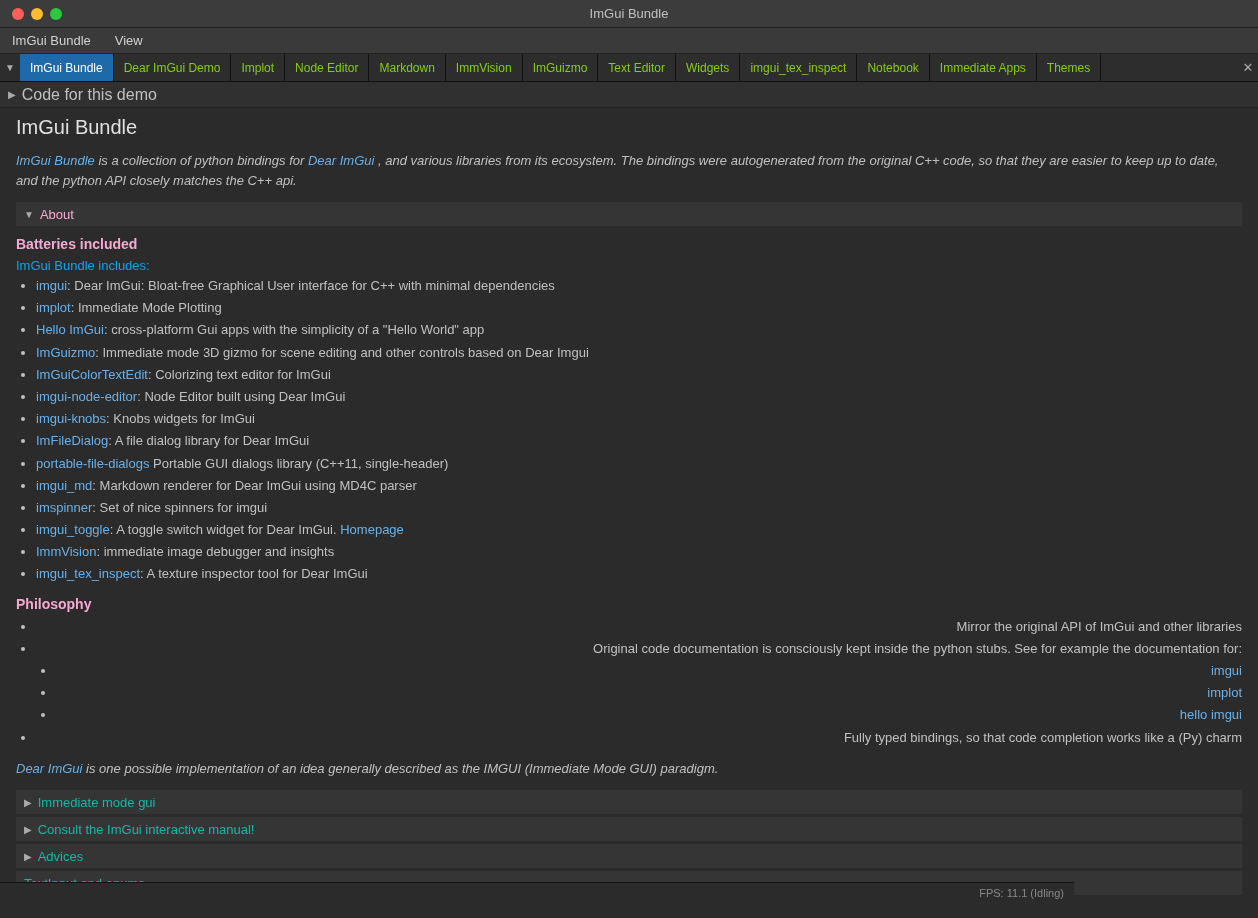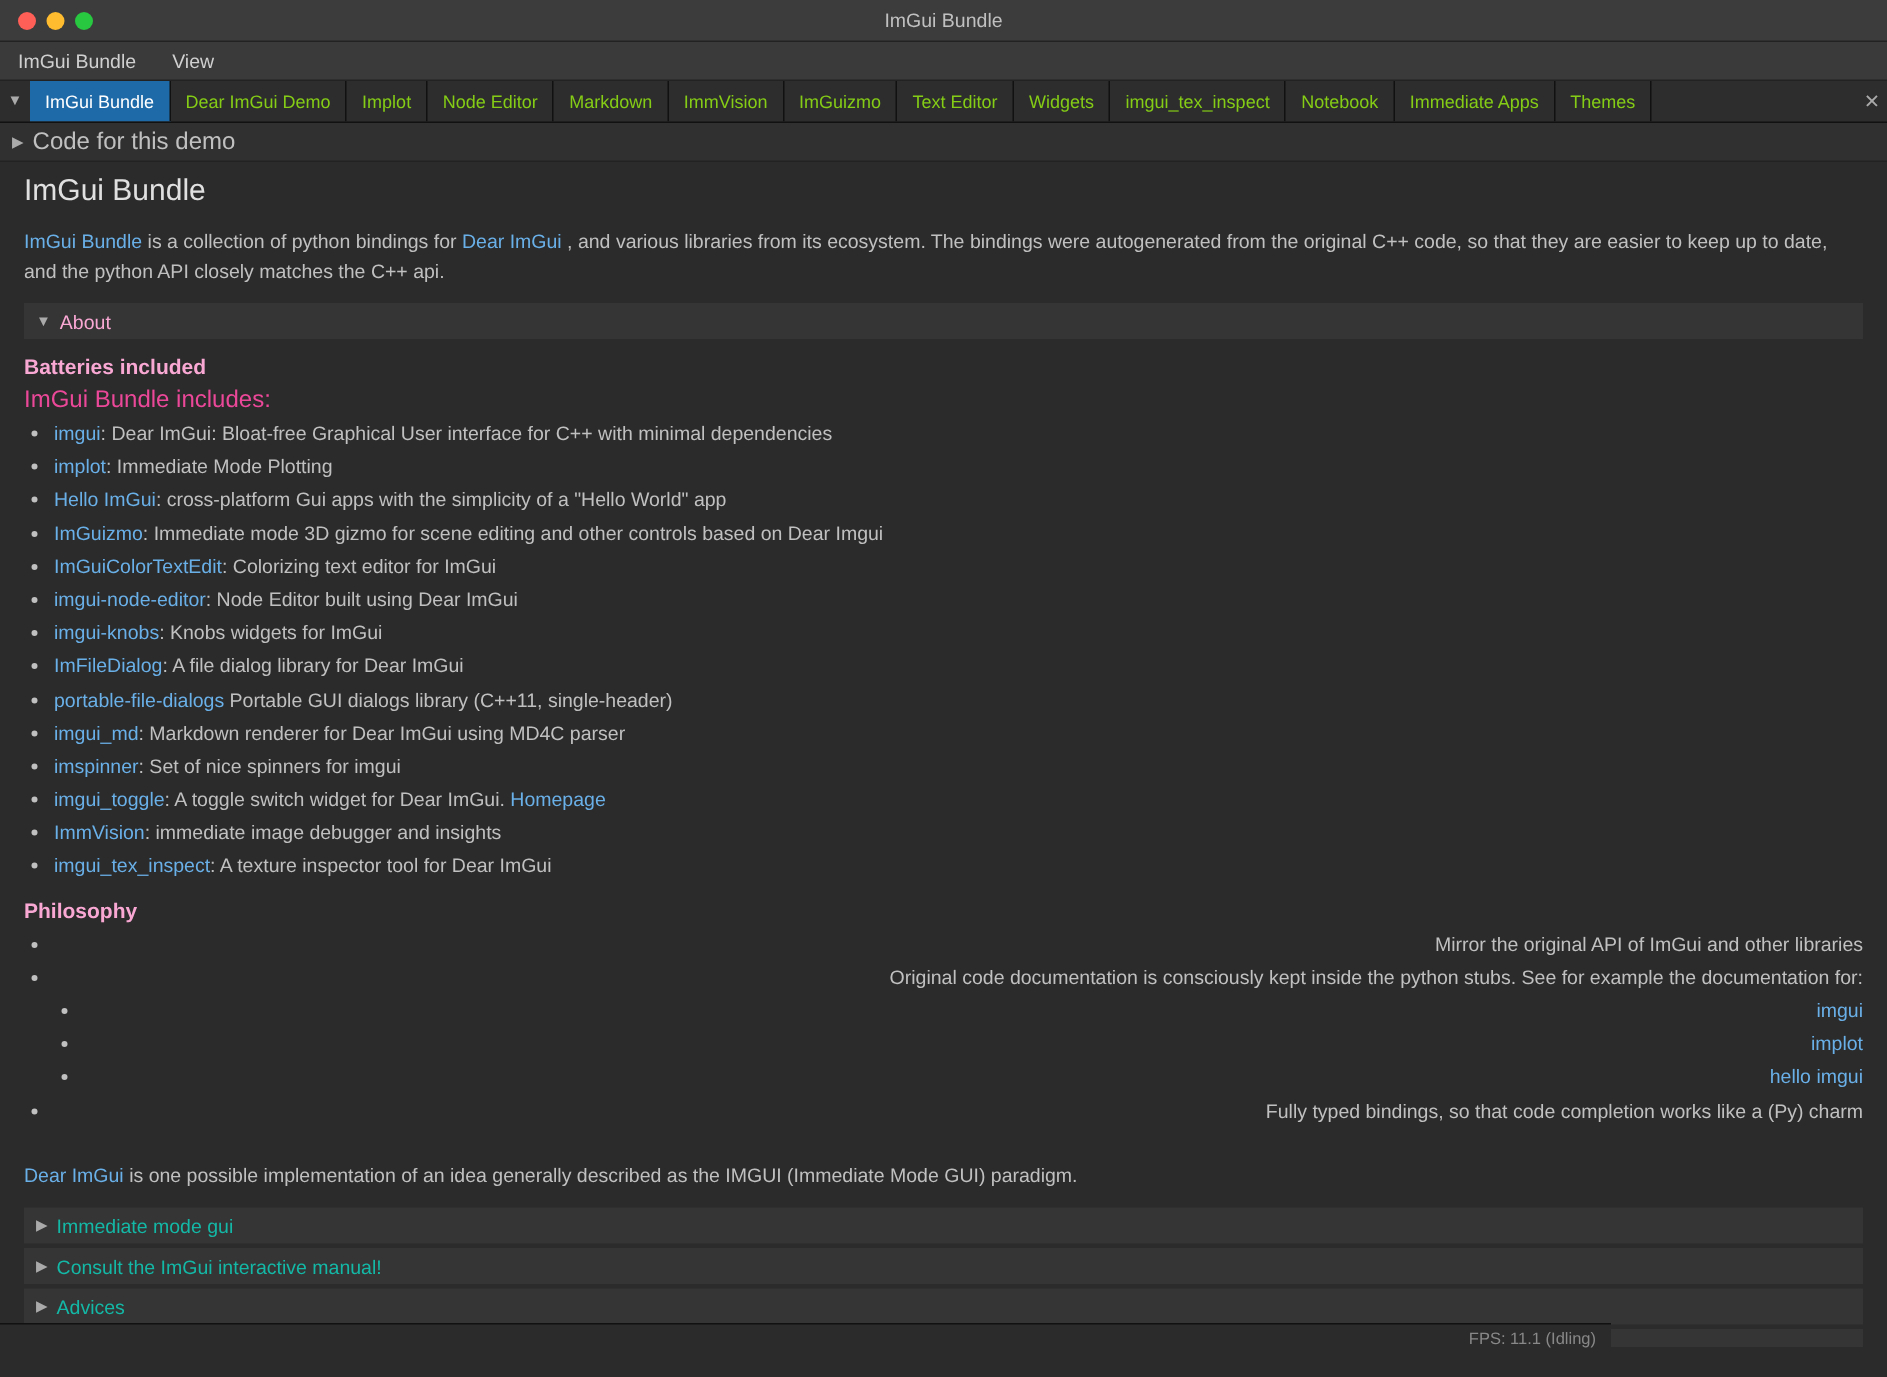--- a/index.html
+++ b/index.html
@@ -138,20 +138,21 @@
       font-size: 20px;
       color: #e0e0e0;
       margin-bottom: 12px;
       font-weight: 400;
     }
 
     .description {
       color: #c0c0c0;
       line-height: 1.5;
       margin-bottom: 12px;
+      font-style: italic;
     }
 
     a.link { color: #6ab0e8; text-decoration: none; }
 
     
     .collapsible-header {
       height: 24px;
       background: #353535;
       display: flex;
       align-items: center;
@@ -164,37 +165,37 @@
     .coll-label { color: #f9a8d4; font-size: 13px; }
 
     .section-heading {
       color: #f9a8d4;
       font-size: 14px;
       font-weight: 600;
       margin-bottom: 6px;
     }
 
     .sub-heading {
-      color: #ec4899;
-      font-size: 16px;
+      color: #0ea5e9;
+      font-size: 13px;
       margin-bottom: 4px;
     }
 
     ul.battery-list {
       list-style: disc;
       padding-left: 20px;
       margin-bottom: 12px;
     }
     ul.battery-list li {
       margin-bottom: 4px;
       color: #c0c0c0;
       line-height: 1.4;
     }
 
-    .philosophy-section { margin-bottom: 24px; }
+    .philosophy-section { margin-bottom: 12px; }
 
     ul.phil-list {
       list-style: disc;
       padding-left: 20px;
       text-align: right;
     }
     ul.phil-list li {
       margin-bottom: 4px;
       color: #c0c0c0;
       line-height: 1.4;

